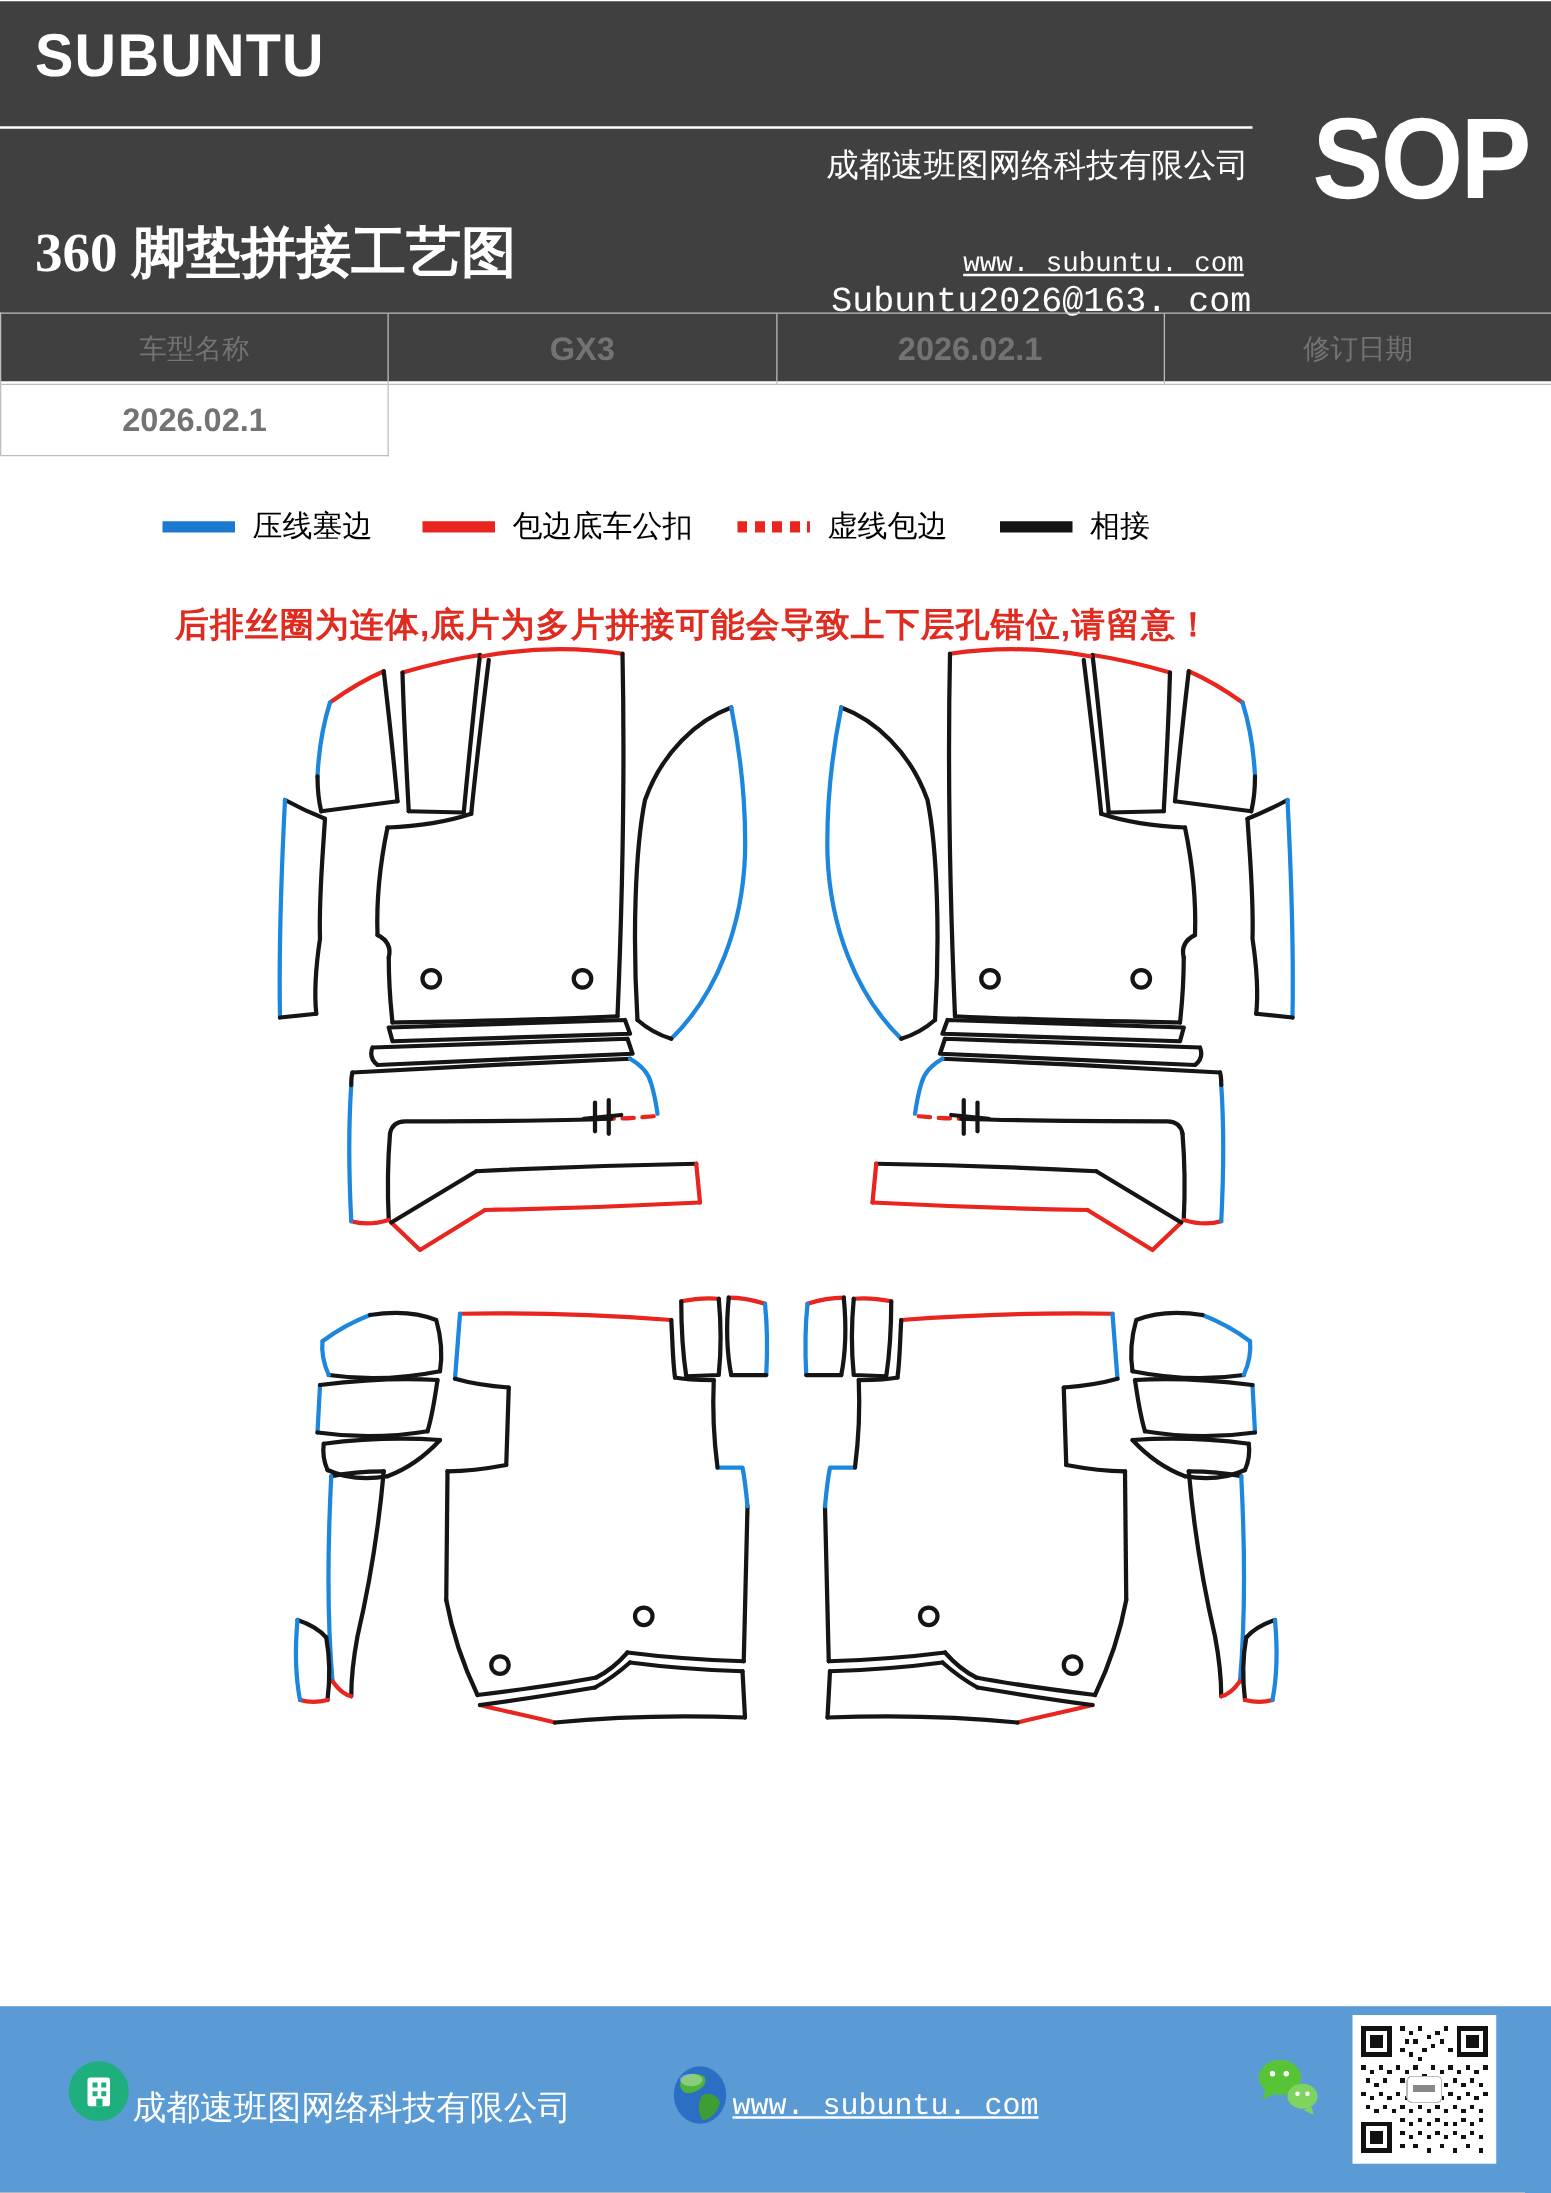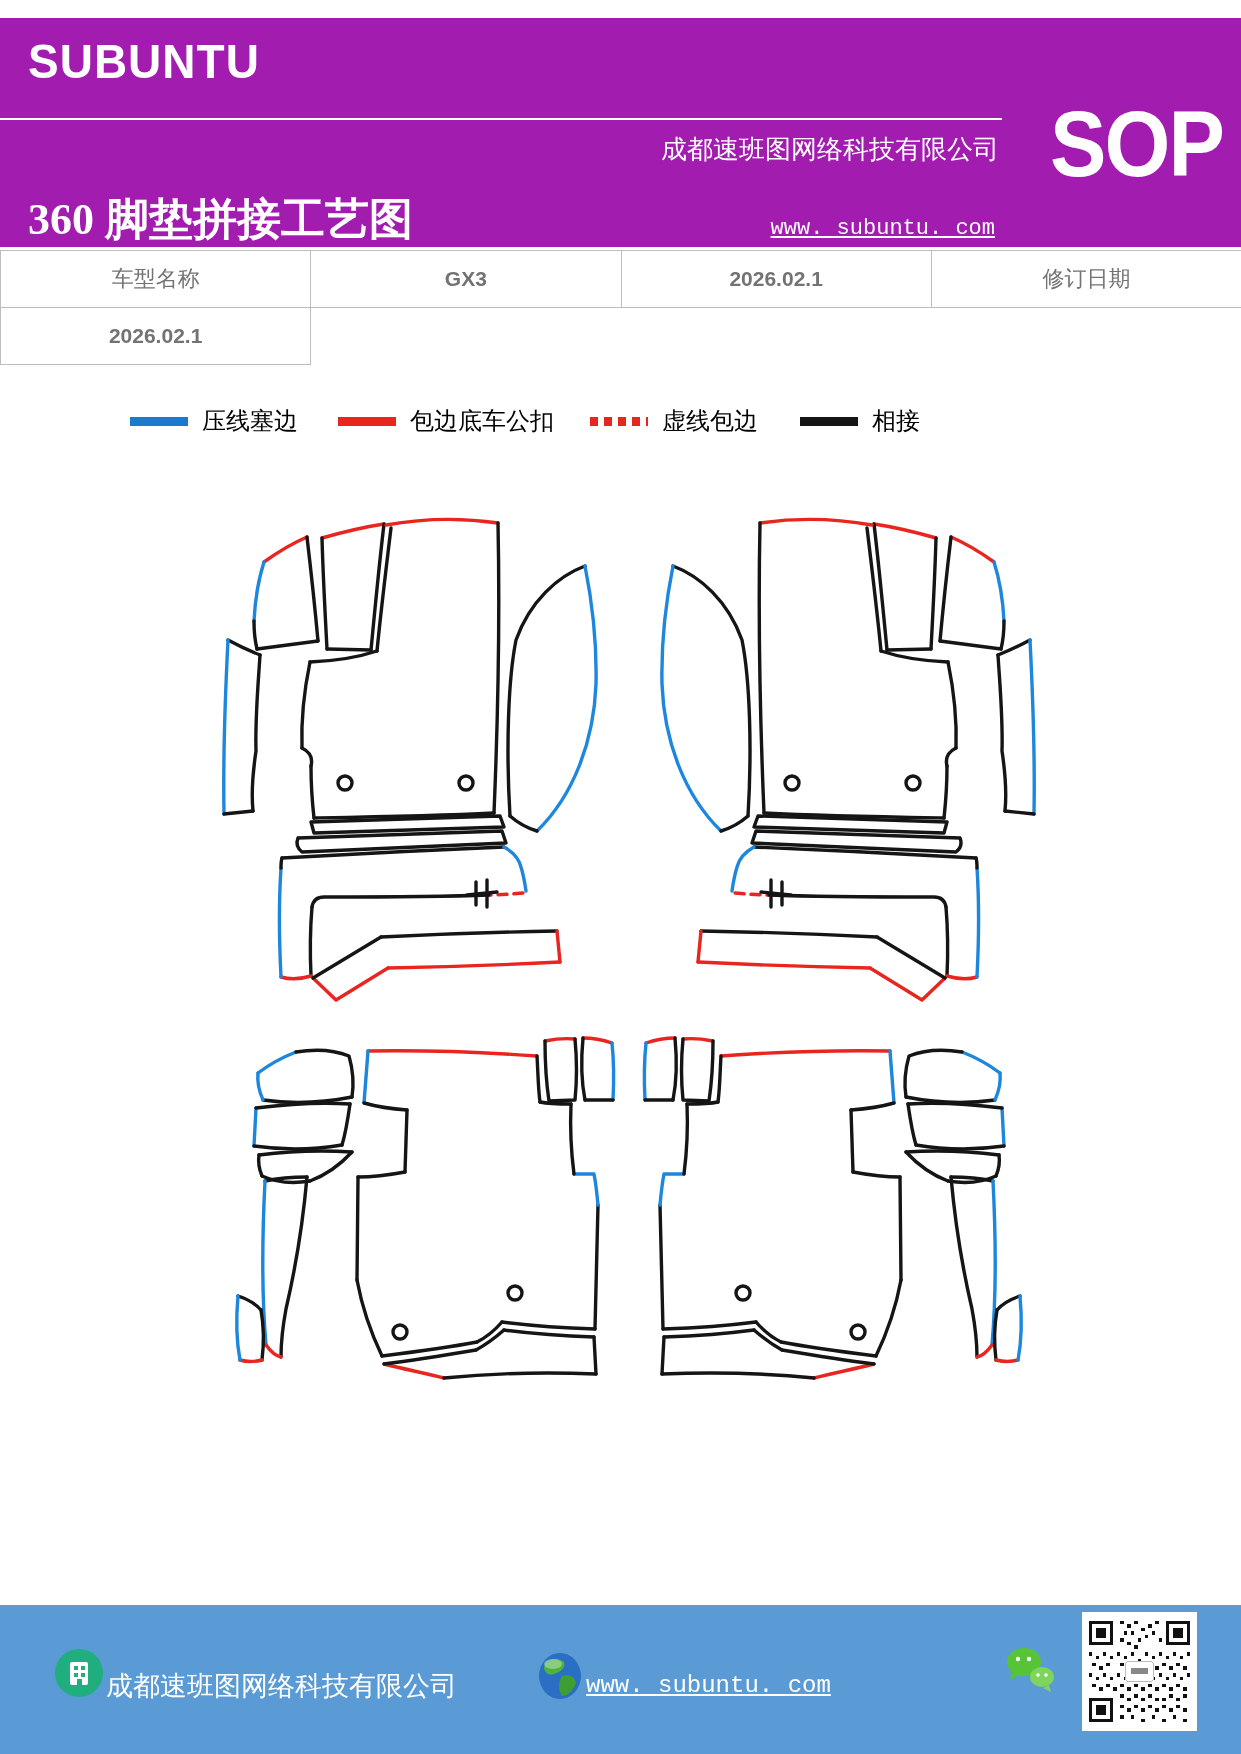--- a/index.html
+++ b/index.html
@@ -1,40 +1,40 @@
 <!DOCTYPE html>
 <html><head>
 <meta charset="utf-8">
 <style>
   html,body{margin:0;padding:0;background:#888;}
   #page{position:relative;width:1241px;height:1754px;background:#ffffff;overflow:hidden;
         font-family:"Liberation Sans",sans-serif;margin:0 auto;}
   
-  .hd{position:absolute;left:0;top:18px;width:1241px;height:229px;background:#a21caf;}
+  .hd{position:absolute;left:0;top:1px;width:1241px;height:304px;background:#404040;}
   .brand{position:absolute;left:28px;top:16px;color:#fff;font-size:46px;font-weight:bold;
          letter-spacing:1px;font-family:"Liberation Sans",sans-serif;transform:scaleY(1.05);}
   .hd-line{position:absolute;left:0;top:100px;width:1002px;height:2px;background:#fff;}
   .doc-title{position:absolute;left:28px;top:172px;color:#fff;font-size:44px;font-weight:bold;
              font-family:"Liberation Serif",serif;}
   .hd-company{position:absolute;right:242px;top:114px;color:#fff;font-size:26px;
               font-family:"Liberation Serif",serif;}
   .hd-url{position:absolute;right:246px;top:198px;color:#fff;font-size:22px;
           font-family:"Liberation Mono",monospace;text-decoration:underline;}
   .hd-mail{position:absolute;right:240px;top:226px;color:#fff;font-size:28px;
            font-family:"Liberation Mono",monospace;}
   .sop{position:absolute;left:1050px;top:74px;color:#fff;font-size:92px;font-weight:bold;
        letter-spacing:-2px;font-family:"Liberation Sans",sans-serif;transform:scaleX(.92);transform-origin:left;}
   
   .tbl{position:absolute;left:0;top:250px;width:1241px;height:114px;display:grid;
        grid-template-columns:25% 25% 25% 25%;grid-template-rows:57px 57px;
        border-top:1px solid #bdbdbd;border-left:1px solid #bdbdbd;}
   .tbl .cell{border-right:1px solid #bdbdbd;border-bottom:1px solid #bdbdbd;
        display:flex;align-items:center;justify-content:center;font-size:22px;color:#737373;}
   .tbl .lab{font-family:"Liberation Serif",serif;}
-  .tbl .val{font-family:"Liberation Sans",sans-serif;font-weight:600;font-size:21px;}
+  .tbl .val{font-family:"Liberation Sans",sans-serif;font-weight:600;font-size:26px;}
   
   .legend-item{position:absolute;top:408px;height:26px;display:flex;align-items:center;}
   .sw{width:58px;height:9px;}
   .sw.b{background:#1b7ad0;}
   .sw.r{background:#e8251e;}
   .sw.d{background:repeating-linear-gradient(90deg,#e8251e 0 8px,rgba(0,0,0,0) 8px 14px);}
   .sw.k{background:#151515;}
   .legend-item .lt{margin-left:14px;font-size:24px;color:#000000;font-family:"Liberation Serif",serif;}
   
   .warn{position:absolute;left:140px;top:482px;font-size:27px;font-weight:bold;color:#e02b20;
@@ -89,20 +89,21 @@
   </div>
   <div class="legend-item" style="left:590px">
     <div class="sw d"></div>
     <div class="lt">虚线包边</div>
   </div>
   <div class="legend-item" style="left:800px">
     <div class="sw k"></div>
     <div class="lt">相接</div>
   </div>
 
+  <div class="warn">后排丝圈为连体,底片为多片拼接可能会导致上下层孔错位,请留意！</div>
 
   <svg class="draw" viewBox="0 0 1241 1754">
     <g id="halfset">
 
       <path class="r" d="M264,562 C278,552 293,543 307,537"></path>
       <path class="k" d="M307,537 C311,571 315,608 318,641"></path>
       <path class="k" d="M318,641 L257,649"></path>
       <path class="b" d="M264,562 C258,581 255,600 254,621"></path>
       <path class="k" d="M254,621 C254,631 255,641 257,649"></path>
 

